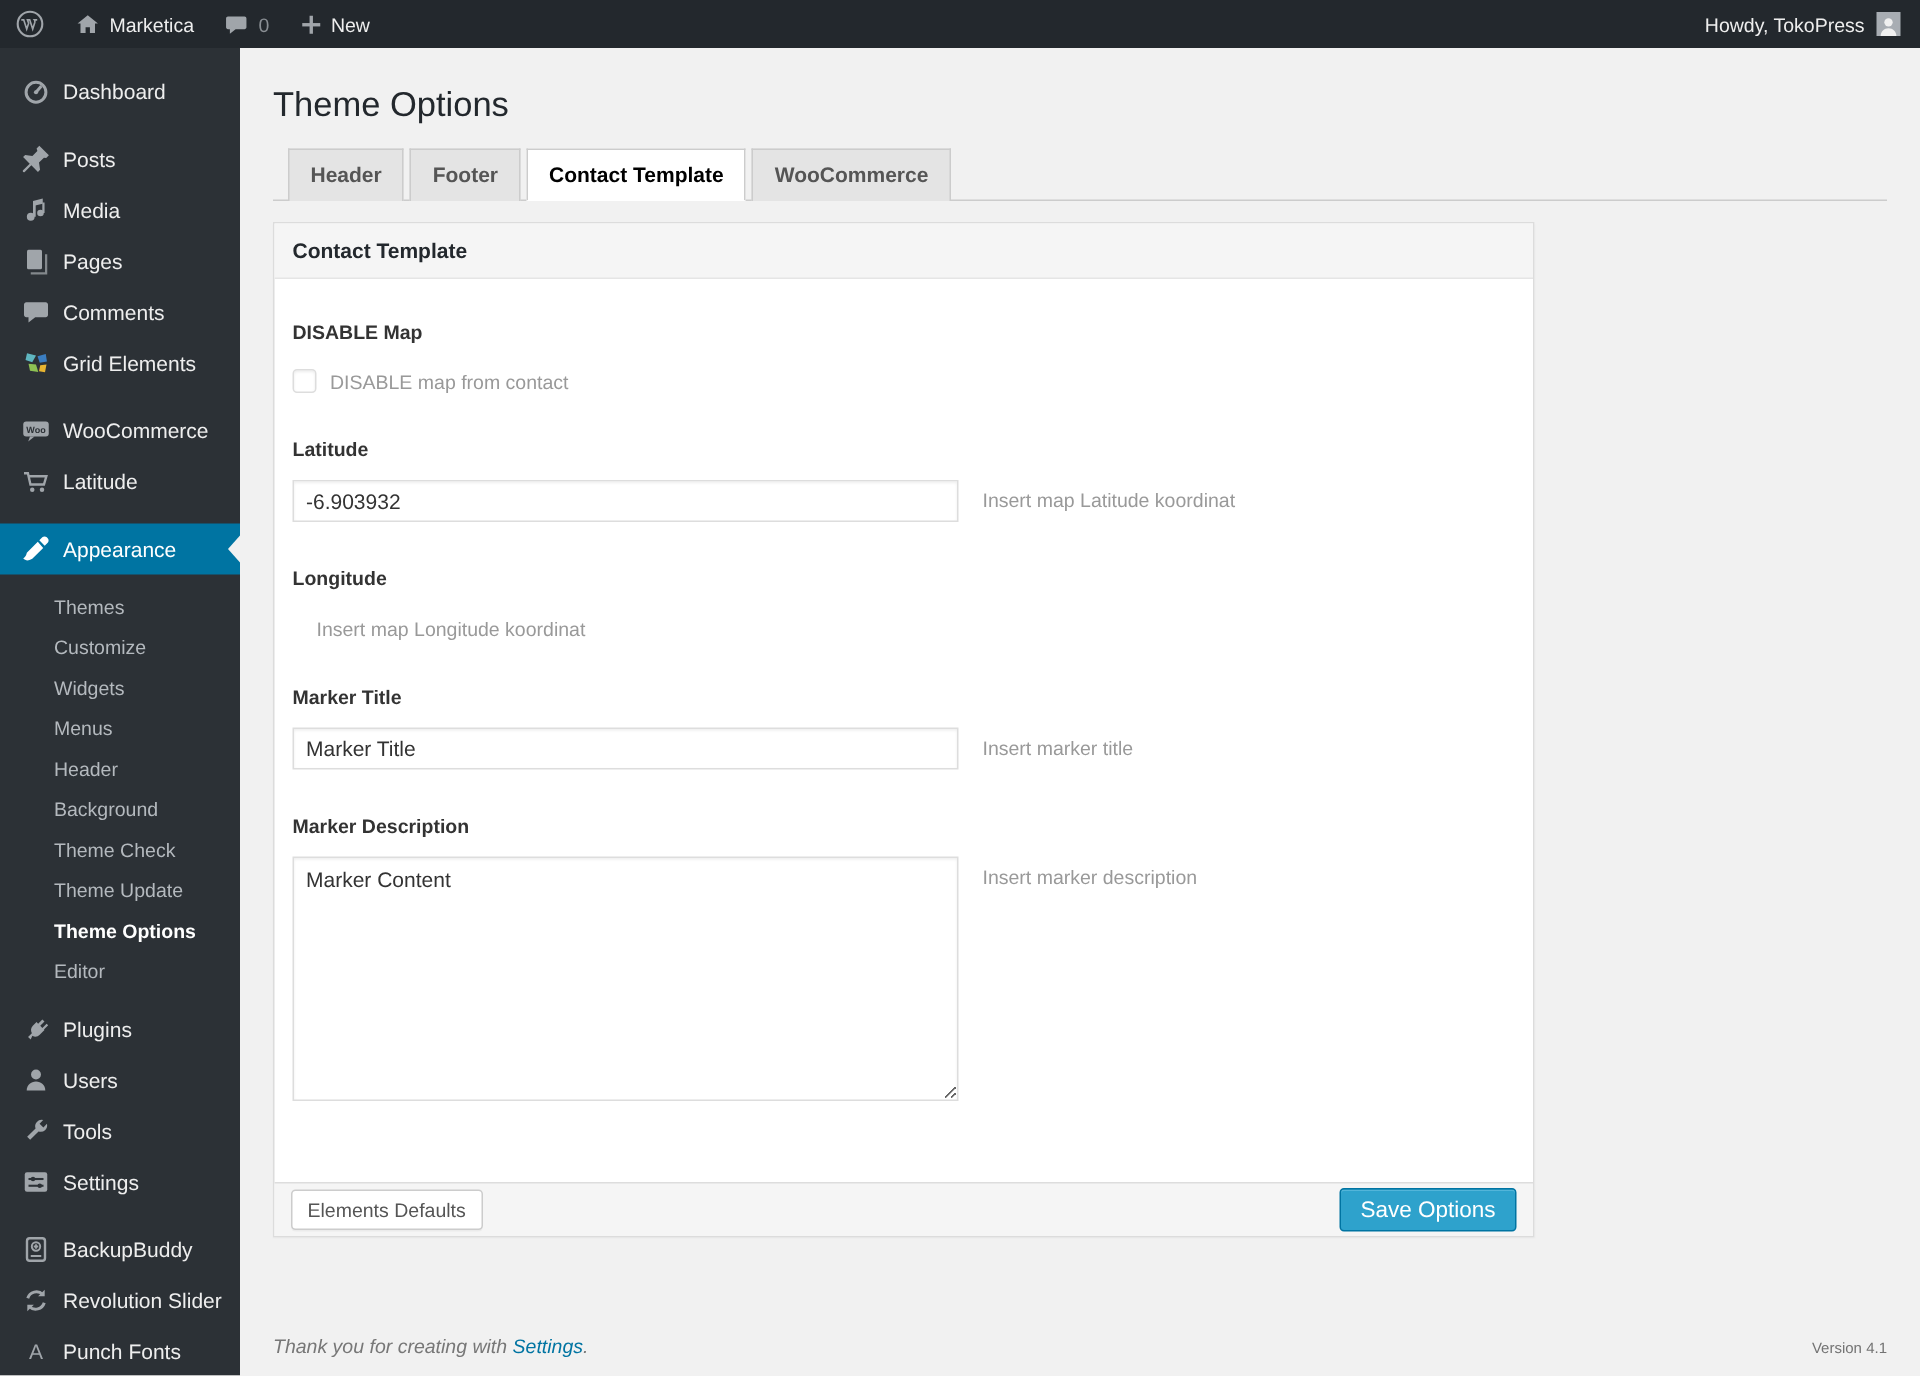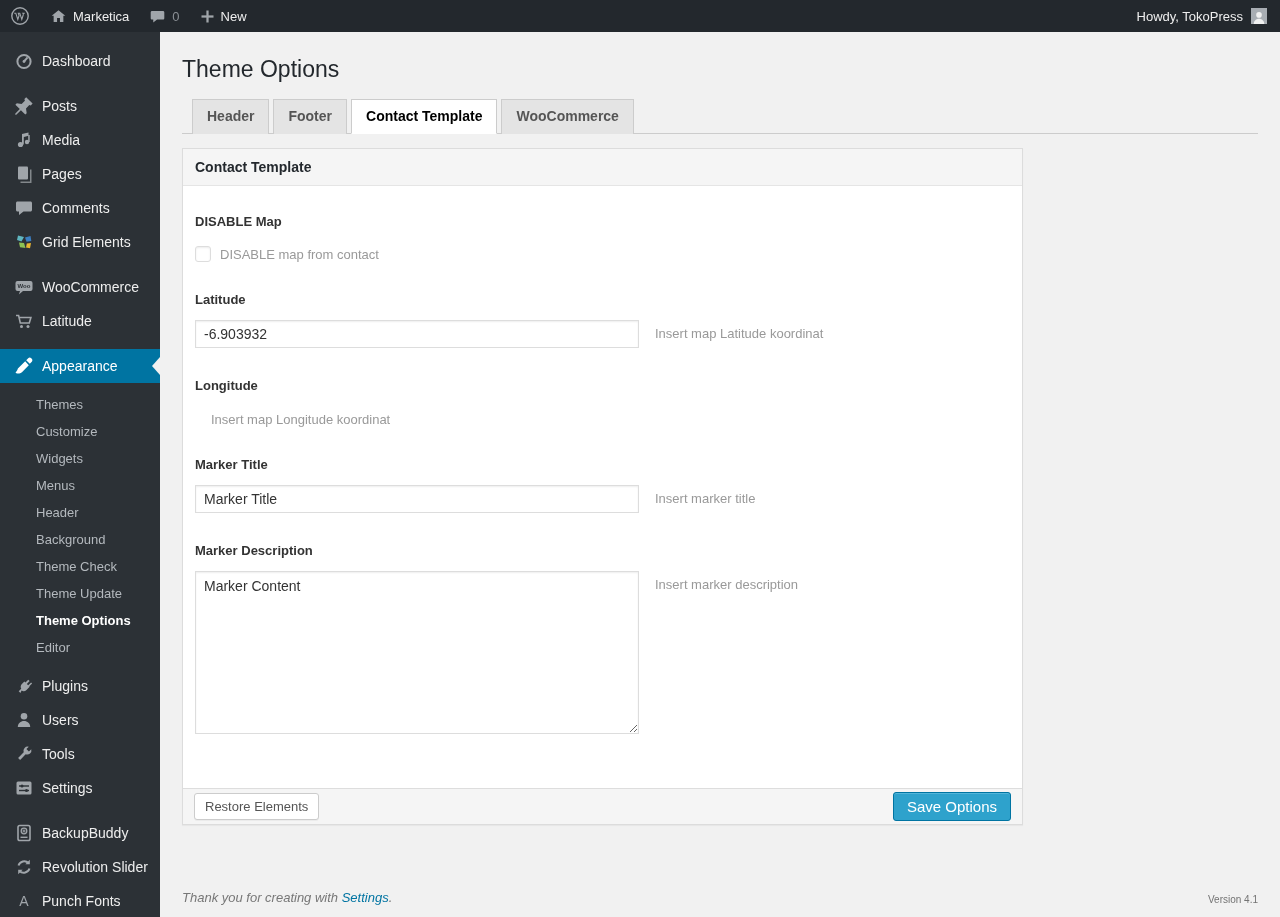--- a/index.html
+++ b/index.html
@@ -339,21 +339,21 @@
         <div class="section">
           <span class="field-label">Marker Description</span>
           <div class="field-row">
             <textarea class="textarea-input" style="">Marker Content</textarea>
             <span class="hint">Insert marker description</span>
           </div>
         </div>
 
       </div>
       <div class="panel-footer">
-        <button class="button-secondary">Restore Elements</button>
+        <button class="button-secondary">Elements Defaults</button>
         <button class="button-primary">Save Options</button>
       </div>
     </div>
 
     <div class="page-footer">
       <span class="thanks"><span>Thank you for creating with </span><a>Settings</a><span>.</span></span>
       <span class="version">Version 4.1</span>
     </div>
   </main>
 </div>

